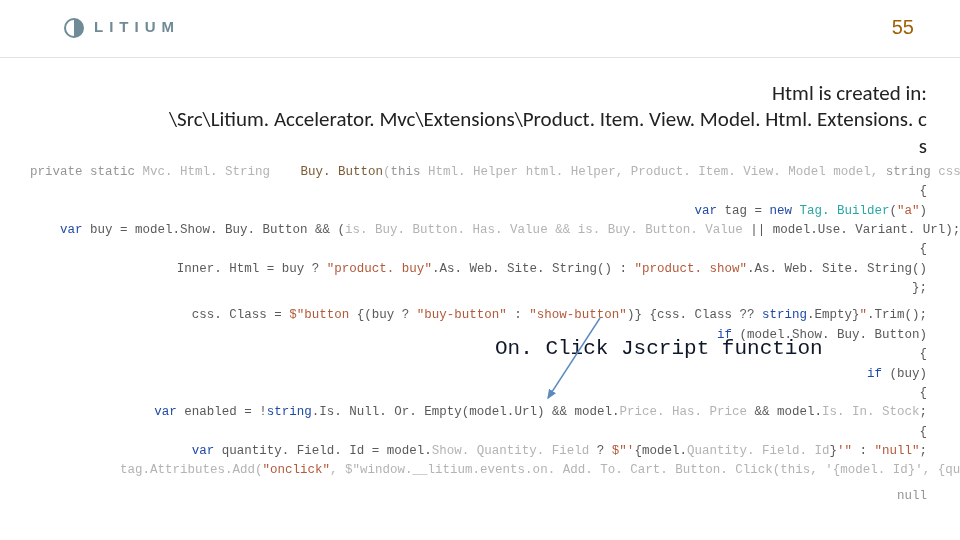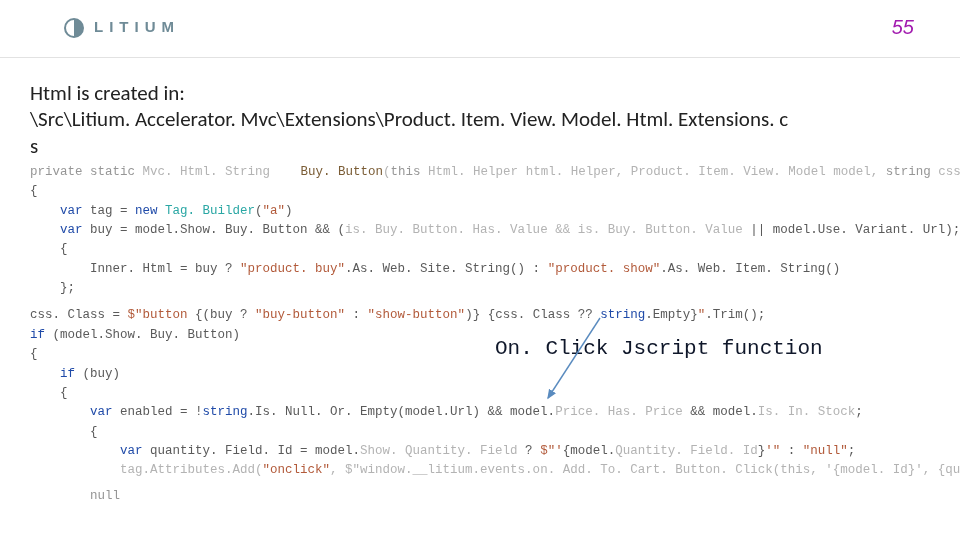--- a/index.html
+++ b/index.html
@@ -32,26 +32,26 @@
   }
   .logo-icon {
     width: 20px;
     height: 20px;
     display: inline-block;
   }
   .page-num {
     position: absolute;
     right: 46px;
     top: 16px;
-    color: #a21caf;
+    color: #a16207;
     font-size: 20px;
-    font-style: italic;
   }
   .body {
     padding: 22px 33px 0 30px;
+    text-align: right;
   }
   .title-line {
     font-family: Calibri, "Segoe UI", Arial, sans-serif;
     font-size: 21px;
     color: #222;
     line-height: 1.25;
   }
   .code-area {
     position: relative;
     margin-top: 4px;
@@ -108,21 +108,21 @@
   <div class="title-line">Html is created in:</div>
   <div class="title-line">\Src\Litium. Accelerator. Mvc\Extensions\Product. Item. View. Model. Html. Extensions. c</div>
   <div class="title-line">s</div>
 
   <div class="code-area">
     <div class="code-line"><span class="kw-g">private static</span><span class="id-g"> Mvc. Html. String </span><span class="fn">Buy. Button</span><span class="id-g">(</span><span class="kw-g">this</span><span class="id-g"> Html. Helper html. Helper, </span><span class="id-g">Product. Item. View. Model</span><span class="id-g"> model, </span><span class="kw-g">string</span><span class="id-g"> css. Class, </span></div>
     <div class="code-line id">{</div>
     <div class="code-line"><span class="kw">    var</span><span class="id"> tag = </span><span class="kw">new</span><span class="type"> Tag. Builder</span><span class="id">(</span><span class="str">"a"</span><span class="id">)</span></div>
     <div class="code-line"><span class="kw">    var</span><span class="id"> buy = model.</span><span class="id">Show. Buy. Button</span><span class="id"> &amp;&amp; (</span><span class="id-g">is. Buy. Button. Has. Value &amp;&amp; is. Buy. Button. Value</span><span class="id"> || model.</span><span class="id">Use. Variant. Url</span><span class="id">);</span></div>
     <div class="code-line id">    {</div>
-    <div class="code-line"><span class="id">        Inner. Html = buy ? </span><span class="str">"product. buy"</span><span class="id">.As. Web. Site. String() : </span><span class="str">"product. show"</span><span class="id">.As. Web. Item. String()</span></div>
+    <div class="code-line"><span class="id">        Inner. Html = buy ? </span><span class="str">"product. buy"</span><span class="id">.As. Web. Site. String() : </span><span class="str">"product. show"</span><span class="id">.As. Web. Site. String()</span></div>
     <div class="code-line id">    };</div>
     <div class="code-line" style="height:8px"></div>
     <div class="code-line"><span class="id">css. Class = </span><span class="str">$"button </span><span class="id">{(buy ? </span><span class="str">"buy-button"</span><span class="id"> : </span><span class="str">"show-button"</span><span class="id">)}</span><span class="str"> </span><span class="id">{css. Class ?? </span><span class="kw">string</span><span class="id">.Empty}</span><span class="str">"</span><span class="id">.Trim();</span></div>
     <div class="code-line"><span class="kw">if</span><span class="id"> (model.</span><span class="id">Show. Buy. Button</span><span class="id">)</span></div>
     <div class="code-line id">{</div>
     <div class="code-line"><span class="kw">    if</span><span class="id"> (buy)</span></div>
     <div class="code-line id">    {</div>
     <div class="code-line"><span class="kw">        var</span><span class="id"> enabled = !</span><span class="kw">string</span><span class="id">.Is. Null. Or. Empty(model.</span><span class="id">Url</span><span class="id">) &amp;&amp; model.</span><span class="id-g">Price. Has. Price</span><span class="id"> &amp;&amp; model.</span><span class="id-g">Is. In. Stock</span><span class="id">;</span></div>
     <div class="code-line id">        {</div>
     <div class="code-line"><span class="kw">            var</span><span class="id"> quantity. Field. Id = model.</span><span class="id-g">Show. Quantity. Field</span><span class="id"> ? </span><span class="str">$"'</span><span class="id">{model.</span><span class="id-g">Quantity. Field. Id</span><span class="id">}</span><span class="str">'"</span><span class="id"> : </span><span class="str">"null"</span><span class="id">;</span></div>

